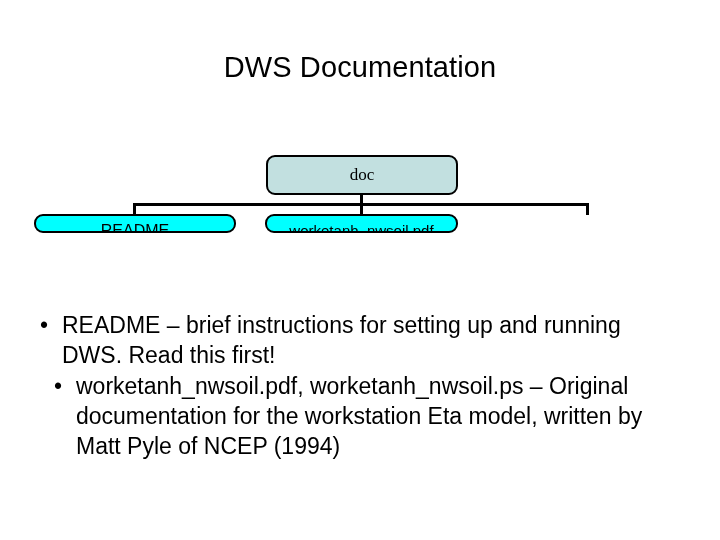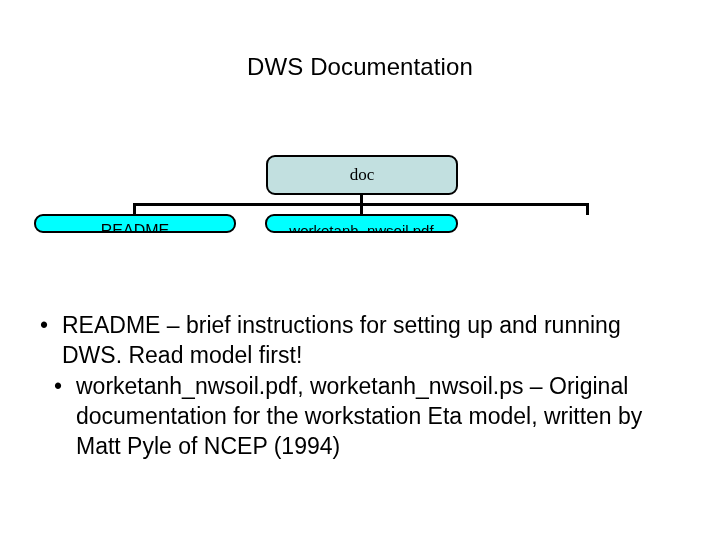--- a/index.html
+++ b/index.html
@@ -21,21 +21,21 @@
   }
 
   
   #slide-title {
     position: absolute;
     left: 0;
     top: 50px;
     width: 720px;
     text-align: center;
     font-family: "Liberation Sans", sans-serif;
-    font-size: 24px;
+    font-size: 29px;
     line-height: 34px;
     color: #000000;
     letter-spacing: 0.1px;
     white-space: nowrap;
   }
 
   
   #tree {
     position: absolute;
     left: 0;
@@ -139,21 +139,21 @@
     <div class="node node-root">doc</div>
 
     <div class="node node-leaf leaf-1">README</div>
     <div class="node node-leaf leaf-2">worketanh_nwsoil.pdf</div>
   </div>
 
   <div id="body">
 
     <div class="bullet bullet-1">
       <span class="dot">•</span>
-      <span class="bullet-text">README – brief instructions for setting up and running DWS. Read model first!</span>
+      <span class="bullet-text">README – brief instructions for setting up and running DWS. Read this first!</span>
     </div>
 
     <div class="bullet bullet-2">
       <span class="dot">•</span>
       <span class="bullet-text">worketanh_nwsoil.pdf, worketanh_nwsoil.ps – Original documentation for the workstation Eta model, written by Matt Pyle of NCEP (1994)</span>
     </div>
 
   </div>
 
 </div>

